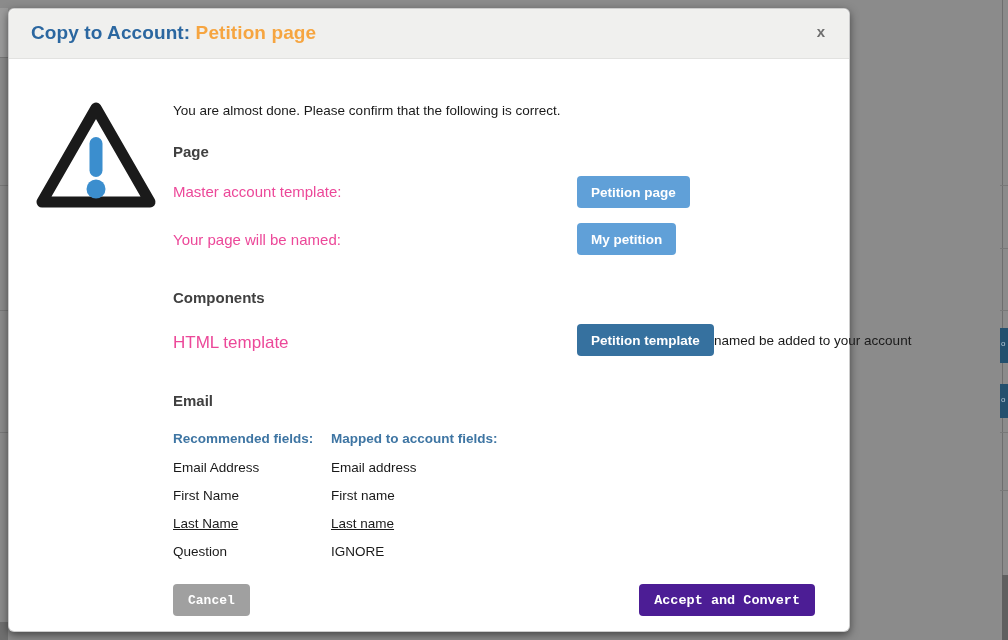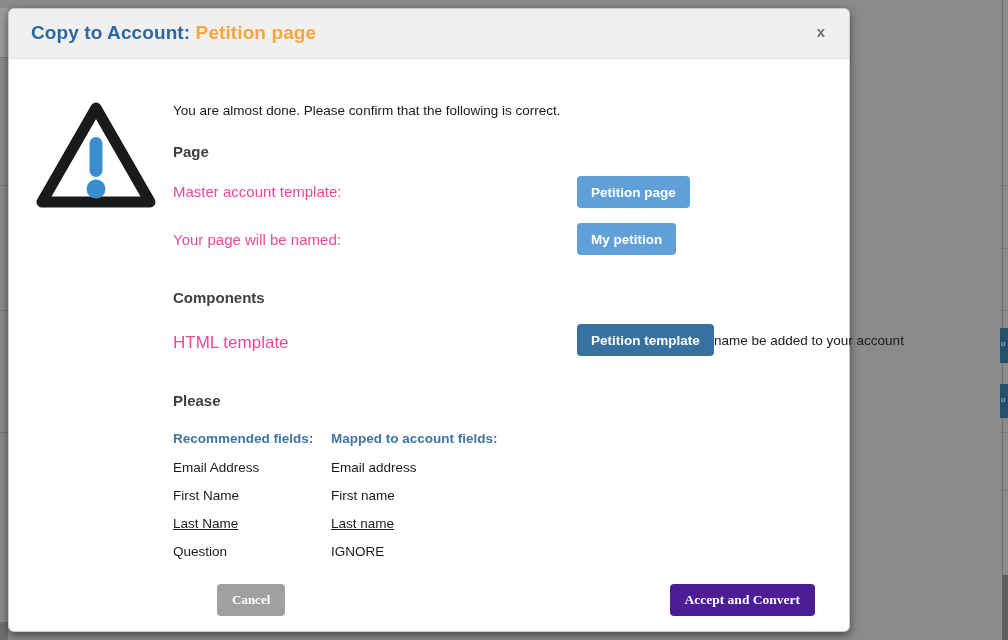--- a/index.html
+++ b/index.html
@@ -81,22 +81,21 @@
   .col2{left:322px;}
   .field-cell{position:absolute;font-size:13.5px;color:#1a1a1a;}
   .fr0{top:451px;} .fr1{top:479px;} .fr2{top:507px;text-decoration:underline;} .fr3{top:535px;}
 
   .footer-btn{
     position:absolute;top:575px;height:28px;
     display:inline-flex;align-items:center;justify-content:center;
     padding:16px 15px;border-radius:4px;border:none;
     color:#ffffff;font-size:13px;font-weight:bold;
     cursor:pointer;white-space:nowrap;
-    font-family:Liberation Serif, serif;
-    margin-left:44px;
+    font-family:Liberation Mono, monospace;
   }
   .cancel-btn{left:164px;background:#a0a0a0;}
   .accept-btn{right:34px;background:#4c1d95;font-size:13.5px;}
 </style>
 </head>
 <body>
 
 <div class="bd-frag frag-edge"></div>
 <div class="bd-frag frag-light-tl"></div>
 <div class="bd-frag frag-line" style="left:0;top:57px;width:8px;"></div>
@@ -139,23 +138,23 @@
 
   <div class="sec-heading h-page">Page</div>
   <div class="blue-label l-master">Master account template:</div>
   <div class="badge badge-light b-template">Petition page</div>
   <div class="blue-label l-named">Your page will be named:</div>
   <div class="badge badge-light b-name">My petition</div>
 
   <div class="sec-heading h-components">Components</div>
   <div class="blue-label l-html">HTML template</div>
   <div class="badge badge-dark b-html">Petition template</div>
-  <div class="badge-suffix">name be added to your account</div>
+  <div class="badge-suffix">named be added to your account</div>
 
-  <div class="sec-heading h-fields">Please</div>
+  <div class="sec-heading h-fields">Email</div>
   <div class="col-header col1">Recommended fields:</div>
   <div class="col-header col2">Mapped to account fields:</div>
 
   <div class="field-cell col1 fr0">Email Address</div>
   <div class="field-cell col2 fr0">Email address</div>
   <div class="field-cell col1 fr1">First Name</div>
   <div class="field-cell col2 fr1">First name</div>
   <div class="field-cell col1 fr2">Last Name</div>
   <div class="field-cell col2 fr2">Last name</div>
   <div class="field-cell col1 fr3">Question</div>

